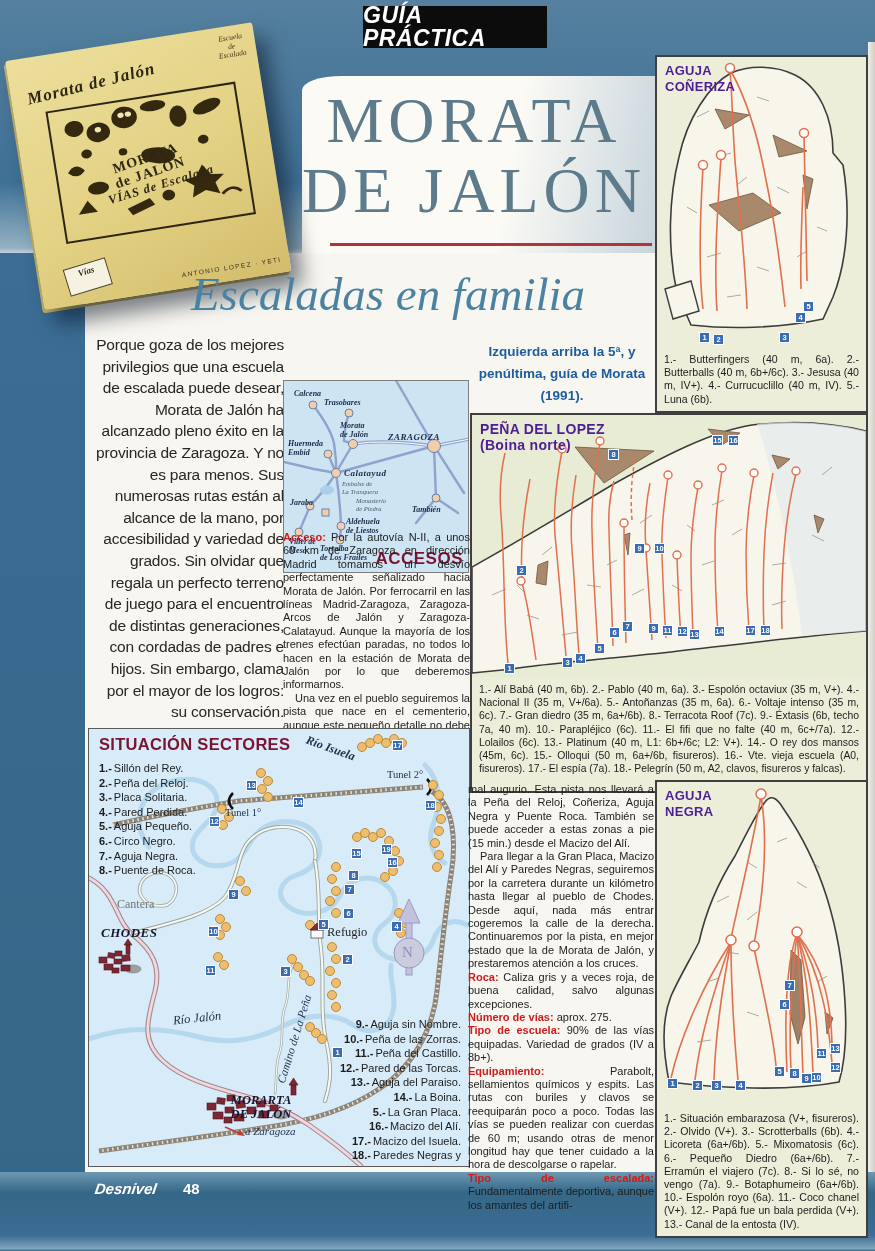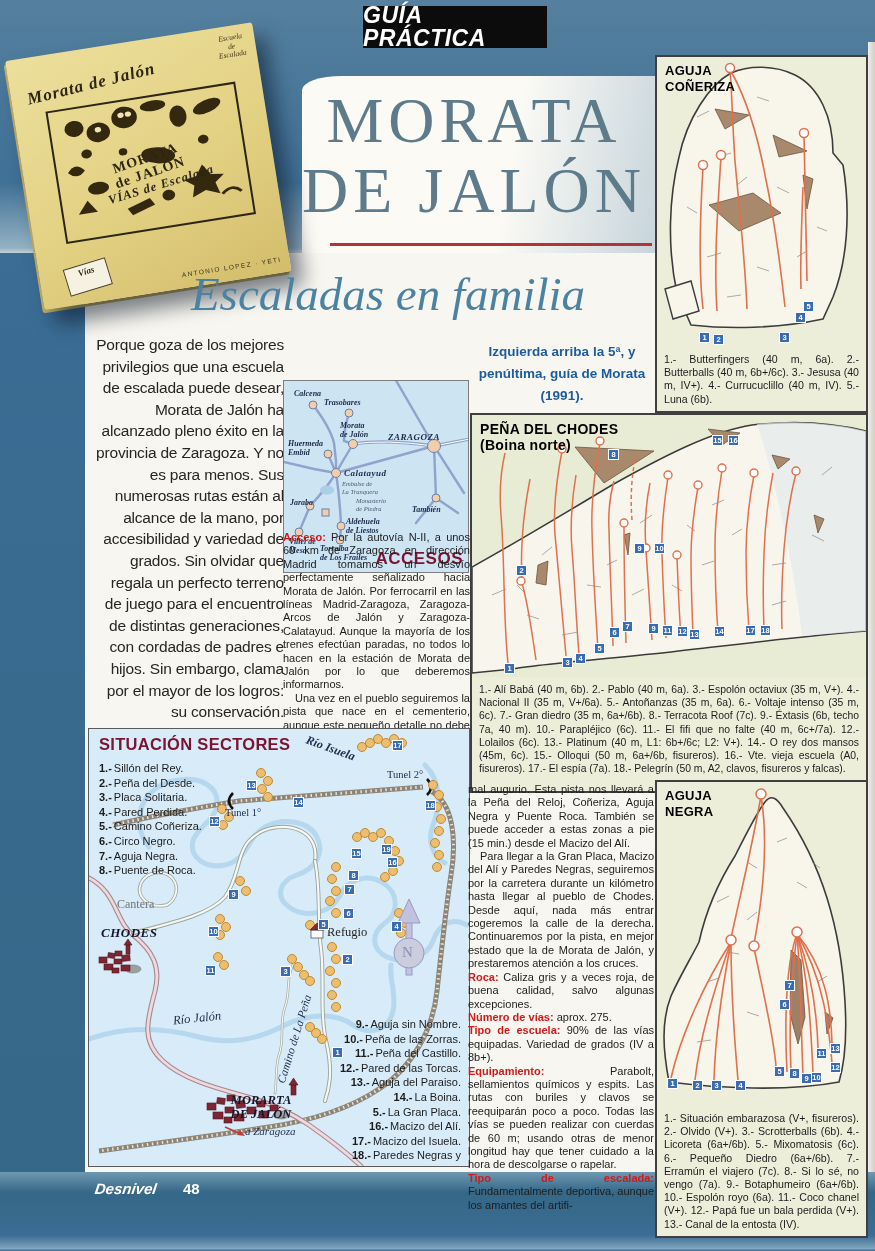--- a/index.html
+++ b/index.html
@@ -76,21 +76,21 @@
   .midcol{left:468px;top:783px;width:186px;}
   .red{color:#d11a1a;font-weight:bold;}
   .ip{margin:0;}
 
   
   .panel{background:#edeeda;border:2px solid #3f3f3f;box-sizing:border-box;}
   .p-con{left:655px;top:55px;width:213px;height:358px;}
   .p-rel{left:470px;top:413px;width:398px;height:380px;}
   .p-neg{left:655px;top:780px;width:213px;height:458px;}
   .topo-title{position:absolute;left:8px;top:6px;font:bold 13px/16px "Liberation Sans",sans-serif;
-    color:#000000;letter-spacing:.3px;z-index:3;}
+    color:#4c1d95;letter-spacing:.3px;z-index:3;}
   .routes{position:absolute;left:7px;right:7px;font:10.6px/13.2px "Liberation Sans",sans-serif;
     color:#1c1c1c;text-align:justify;}
   .mks{position:absolute;inset:0;z-index:4;pointer-events:none;}
   .mk{position:absolute;width:11px;height:11px;background:#3a6cb4;border:1px solid #fdfdfd;
     box-sizing:border-box;color:#fff;font:bold 7.5px/9px "Liberation Sans",sans-serif;text-align:center;}
 
   
   .sec-map{left:88px;top:728px;width:380px;height:437px;background:#d7ebf8;
     border:1px solid #5a5a5a;overflow:hidden;}
   .sec-title{position:absolute;left:10px;top:6px;font:bold 16.5px "Liberation Sans",sans-serif;
@@ -285,21 +285,21 @@
     <span class="mk" style="left: 42px; top: 275px;">1</span>
         <span class="mk" style="left: 56px; top: 277px;">2</span>
         <span class="mk" style="left: 122px; top: 275px;">3</span>
         <span class="mk" style="left: 138px; top: 255px;">4</span>
         <span class="mk" style="left: 146px; top: 244px;">5</span>
       </div>
   </div>
 
   <div class="abs panel p-rel">
     <span class="topo-title" style="font-size:14px;">
-      <span>PEÑA DEL CHODES</span><br>
+      <span>PEÑA DEL LOPEZ</span><br>
       <span>(Boina norte)</span>
     </span>
     <svg width="394" height="262" viewBox="0 0 394 262">
       <rect x="0" y="0" width="394" height="262" fill="#e9ecd4"></rect>
       <path d="M 0,152 C 40,130 90,100 140,70 C 190,42 240,16 280,10 C 330,4 370,10 394,16 L 394,216 C 330,221 260,230 190,238 C 120,245 60,250 40,254 L 0,258 Z" fill="#f8f6ec" stroke="#3a3a3a" stroke-width="1.5"></path>
       <path d="M 285,9 C 330,4 370,10 394,16 L 394,216 L 330,221 C 322,150 302,60 285,9 Z" fill="#e2eaec" opacity="0.7"></path>
       <g fill="#a8896c" stroke="#6b5540" stroke-width="0.8">
         <polygon points="103,32 182,36 132,68"></polygon>
         <polygon points="236,14 268,18 250,30"></polygon>
         <polygon points="300,40 318,44 306,54"></polygon>
@@ -523,24 +523,24 @@
         <circle cx="0" cy="6" r="15" fill="#ccccdf" stroke="#9a9ac2"></circle>
       </g>
 
       <path d="M 136,398 L 152,405" stroke="#c03a3a" stroke-width="1.6" fill="none"></path>
       <polygon points="156,407 148,406 151,401" fill="#c03a3a"></polygon>
     </svg>
     <span class="sec-title">SITUACIÓN SECTORES</span>
     <div class="slist list-l">
 
     <div class="li"><b>1.-</b><span>Sillón del Rey.</span></div>
-        <div class="li"><b>2.-</b><span>Peña del Desde.</span></div>
+        <div class="li"><b>2.-</b><span>Peña del Reloj.</span></div>
         <div class="li"><b>3.-</b><span>Placa Solitaria.</span></div>
         <div class="li"><b>4.-</b><span>Pared Perdida.</span></div>
-        <div class="li"><b>5.-</b><span>Camino Coñeriza.</span></div>
+        <div class="li"><b>5.-</b><span>Aguja Pequeño.</span></div>
         <div class="li"><b>6.-</b><span>Circo Negro.</span></div>
         <div class="li"><b>7.-</b><span>Aguja Negra.</span></div>
         <div class="li"><b>8.-</b><span>Puente de Roca.</span></div>
       </div>
     <div class="slist list-r">
 
     <div class="li"><b>9.-</b><span>Aguja sin Nombre.</span></div>
         <div class="li"><b>10.-</b><span>Peña de las Zorras.</span></div>
         <div class="li"><b>11.-</b><span>Peña del Castillo.</span></div>
         <div class="li"><b>12.-</b><span>Pared de las Torcas.</span></div>

